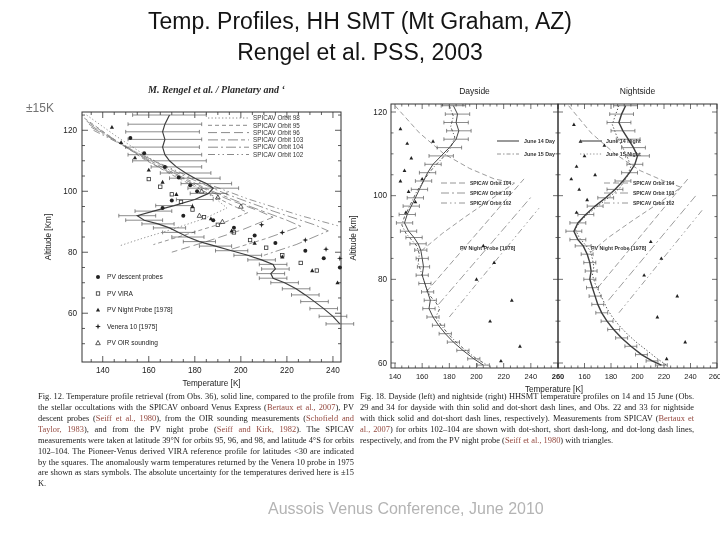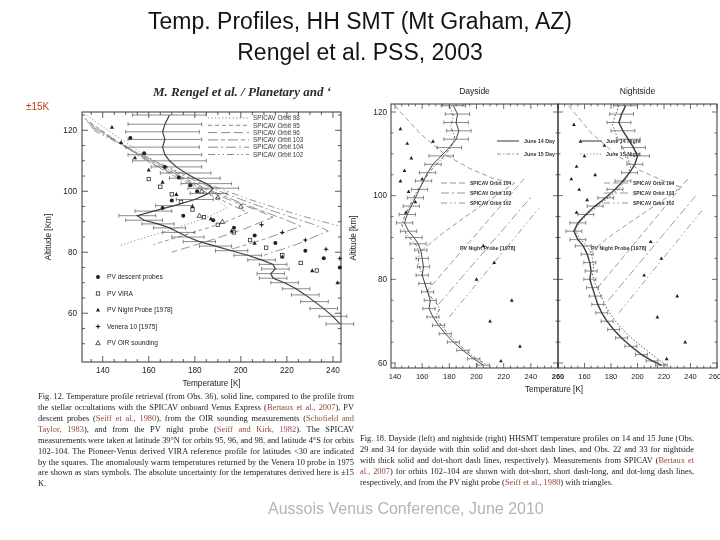--- a/index.html
+++ b/index.html
@@ -1,30 +1,30 @@
 <!DOCTYPE html>
 <html><head>
 <meta charset="utf-8">
 <style>
   html,body{margin:0;padding:0;background:#777;}
   .slide{position:relative;width:720px;height:540px;background:#ffffff;overflow:hidden;
          font-family:"Liberation Sans",sans-serif;}
   .title{position:absolute;top:6px;left:0;width:720px;text-align:center;
          font-size:23px;line-height:31px;color:#141414;}
-  .runhead{position:absolute;top:84px;left:148px;width:188px;text-align:center;
+  .runhead{position:absolute;top:84px;left:148px;width:188px;text-align:left;
          font-family:"Liberation Serif",serif;font-style:italic;font-weight:bold;
-         font-size:13px;color:#2a2a2a;}
-  .pm{position:absolute;top:101px;left:26px;font-size:10px;color:#c2410c;}
+         font-size:10px;color:#2a2a2a;}
+  .pm{position:absolute;top:101px;left:26px;font-size:12px;color:#737373;}
   svg.fig{position:absolute;}
   #fig12-svg{left:20px;top:96px;}
   #fig18-svg{left:340px;top:80px;}
   .cap{position:absolute;top:392px;font-family:"Liberation Serif",serif;
        font-size:8.4px;line-height:1.30;text-align:justify;color:#1b1b1b;}
   #cap12{left:38px;width:316px;}
-  #cap18{left:360px;width:334px;margin-top:42px;}
+  #cap18{left:360px;width:334px;}
   .wm{position:absolute;left:268px;top:500px;font-size:16px;color:#b4b4b4;}
 </style>
 </head>
 <body>
 
 <div class="slide">
   <div class="title">
     <div>Temp. Profiles, HH SMT (Mt Graham, AZ)</div>
     <div>Rengel et al. PSS, 2003</div>
   </div>

